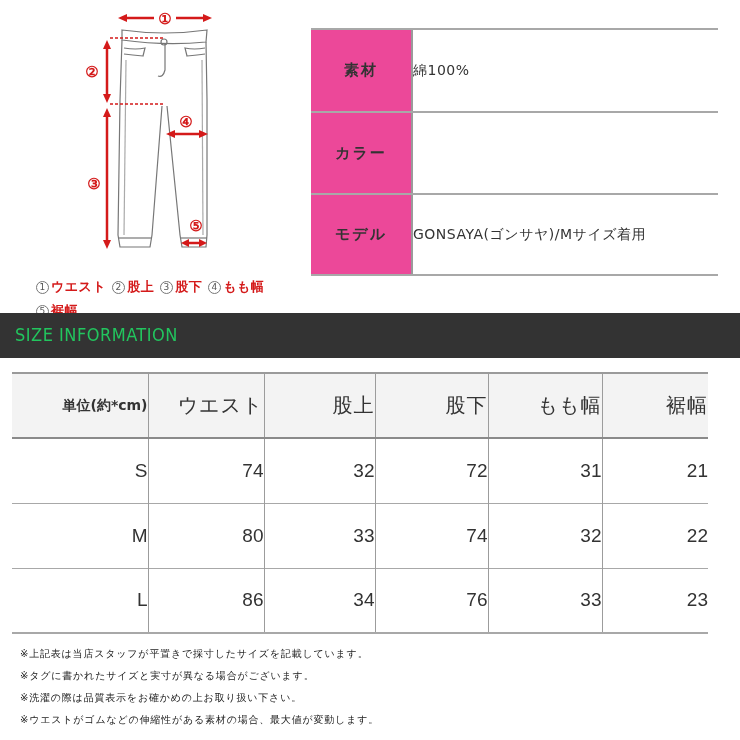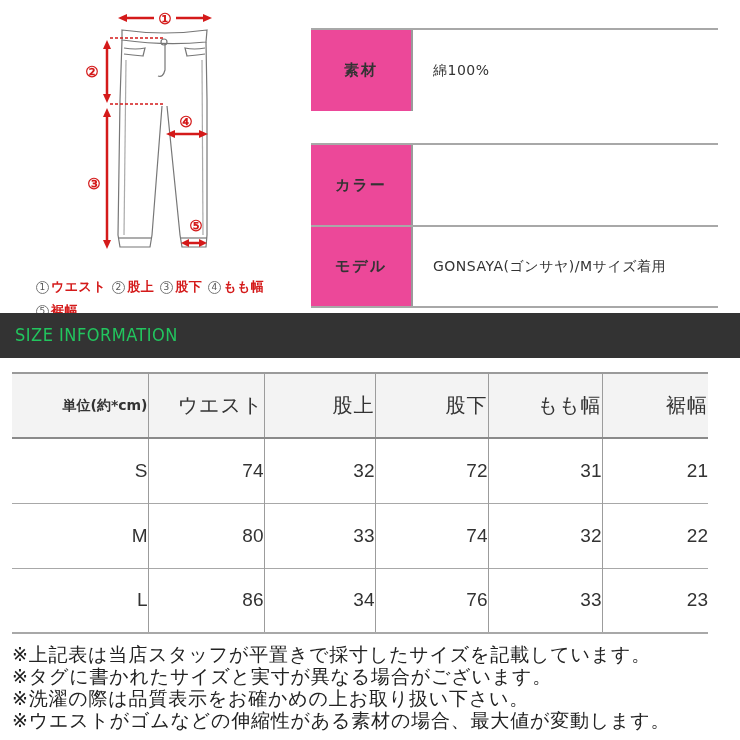--- a/index.html
+++ b/index.html
@@ -11,42 +11,42 @@
     .diagram svg { position: absolute; left: 0; top: 0; }
     .legend { position: absolute; left: 36px; top: 275px; width: 260px; font-size: 13px; line-height: 24px; color: #d41a1a; font-weight: bold; letter-spacing: 0.5px; }
     .legend .item { display: inline-block; margin-right: 6px; white-space: nowrap; }
     .legend .num { display: inline-block; width: 13px; height: 13px; border: 1px solid #777; border-radius: 50%; color: #555; font-size: 9px; line-height: 11px; text-align: center; font-weight: normal; vertical-align: 1px; margin-right: 2px; }
 
     
     .spec { position: absolute; left: 311px; top: 28px; width: 407px; }
     .spec-row { display: flex; border-top: 2px solid #a8a8a8; }
     .spec-row:last-child { border-bottom: 2px solid #a8a8a8; }
     .spec-label { width: 102px; background: #ec4899; border-right: 2px solid #9a9a9a; display: flex; align-items: center; justify-content: center; font-size: 15px; font-weight: bold; color: #333; letter-spacing: 2px; }
-    .spec-value { flex: 1; display: flex; align-items: center; padding-left: 20px; font-size: 14px; color: #333; line-height: 21px; letter-spacing: 0.5px; }
+    .spec-value { flex: 1; display: flex; align-items: center; font-size: 14px; color: #333; line-height: 21px; letter-spacing: 0.5px; }
     .spec-row.r1 { height: 83px; }
-    .spec-row.r2 { height: 82px; margin-top: 32px; }
+    .spec-row.r2 { height: 82px; }
     .spec-row.r3 { height: 83px; }
 
     
     .banner { position: absolute; left: 0; top: 313px; width: 740px; height: 45px; background: #333333; }
     .banner-title { position: absolute; left: 15px; top: 11px; color: #22c55e; font-family: "DejaVu Sans Condensed", "DejaVu Sans", sans-serif; font-stretch: condensed; font-size: 18px; letter-spacing: 0.5px; }
 
     
     .size-table { position: absolute; left: 12px; top: 372px; width: 696px; border-collapse: collapse; }
     .size-table th, .size-table td { text-align: right; color: #333; border-left: 1px solid #9c9c9c; }
     .size-table th:first-child, .size-table td:first-child { border-left: none; }
     .size-table thead tr { background: #f3f3f3; height: 65px; border-top: 2px solid #9a9a9a; border-bottom: 2px solid #8a8a8a; }
     .size-table th { font-size: 20px; font-weight: normal; letter-spacing: 1px; }
     .size-table th.unit { font-size: 14px; font-weight: bold; letter-spacing: 0; }
     .size-table tbody tr { height: 65px; border-bottom: 1px solid #a8a8a8; }
     .size-table tbody tr:last-child { border-bottom: 2px solid #a8a8a8; }
     .size-table td { font-family: "Liberation Sans", sans-serif; font-size: 19px; }
 
     
-    .notes { position: absolute; left: 12px; top: 643px; width: 700px; font-size: 19px; line-height: 22px; color: #222; letter-spacing: 0.8px; }
+    .notes { position: absolute; left: 20px; top: 643px; width: 700px; font-size: 10px; line-height: 22px; color: #222; letter-spacing: 0.8px; }
   </style>
 </head>
 <body>
 
 <div class="diagram">
   <svg width="300" height="260" viewBox="0 0 300 260">
 
     <g fill="none" stroke="#777" stroke-width="1.2">
 
       <path d="M122 30 Q165 36 207 30 L206 42 Q165 46 122 40 Z"></path>

